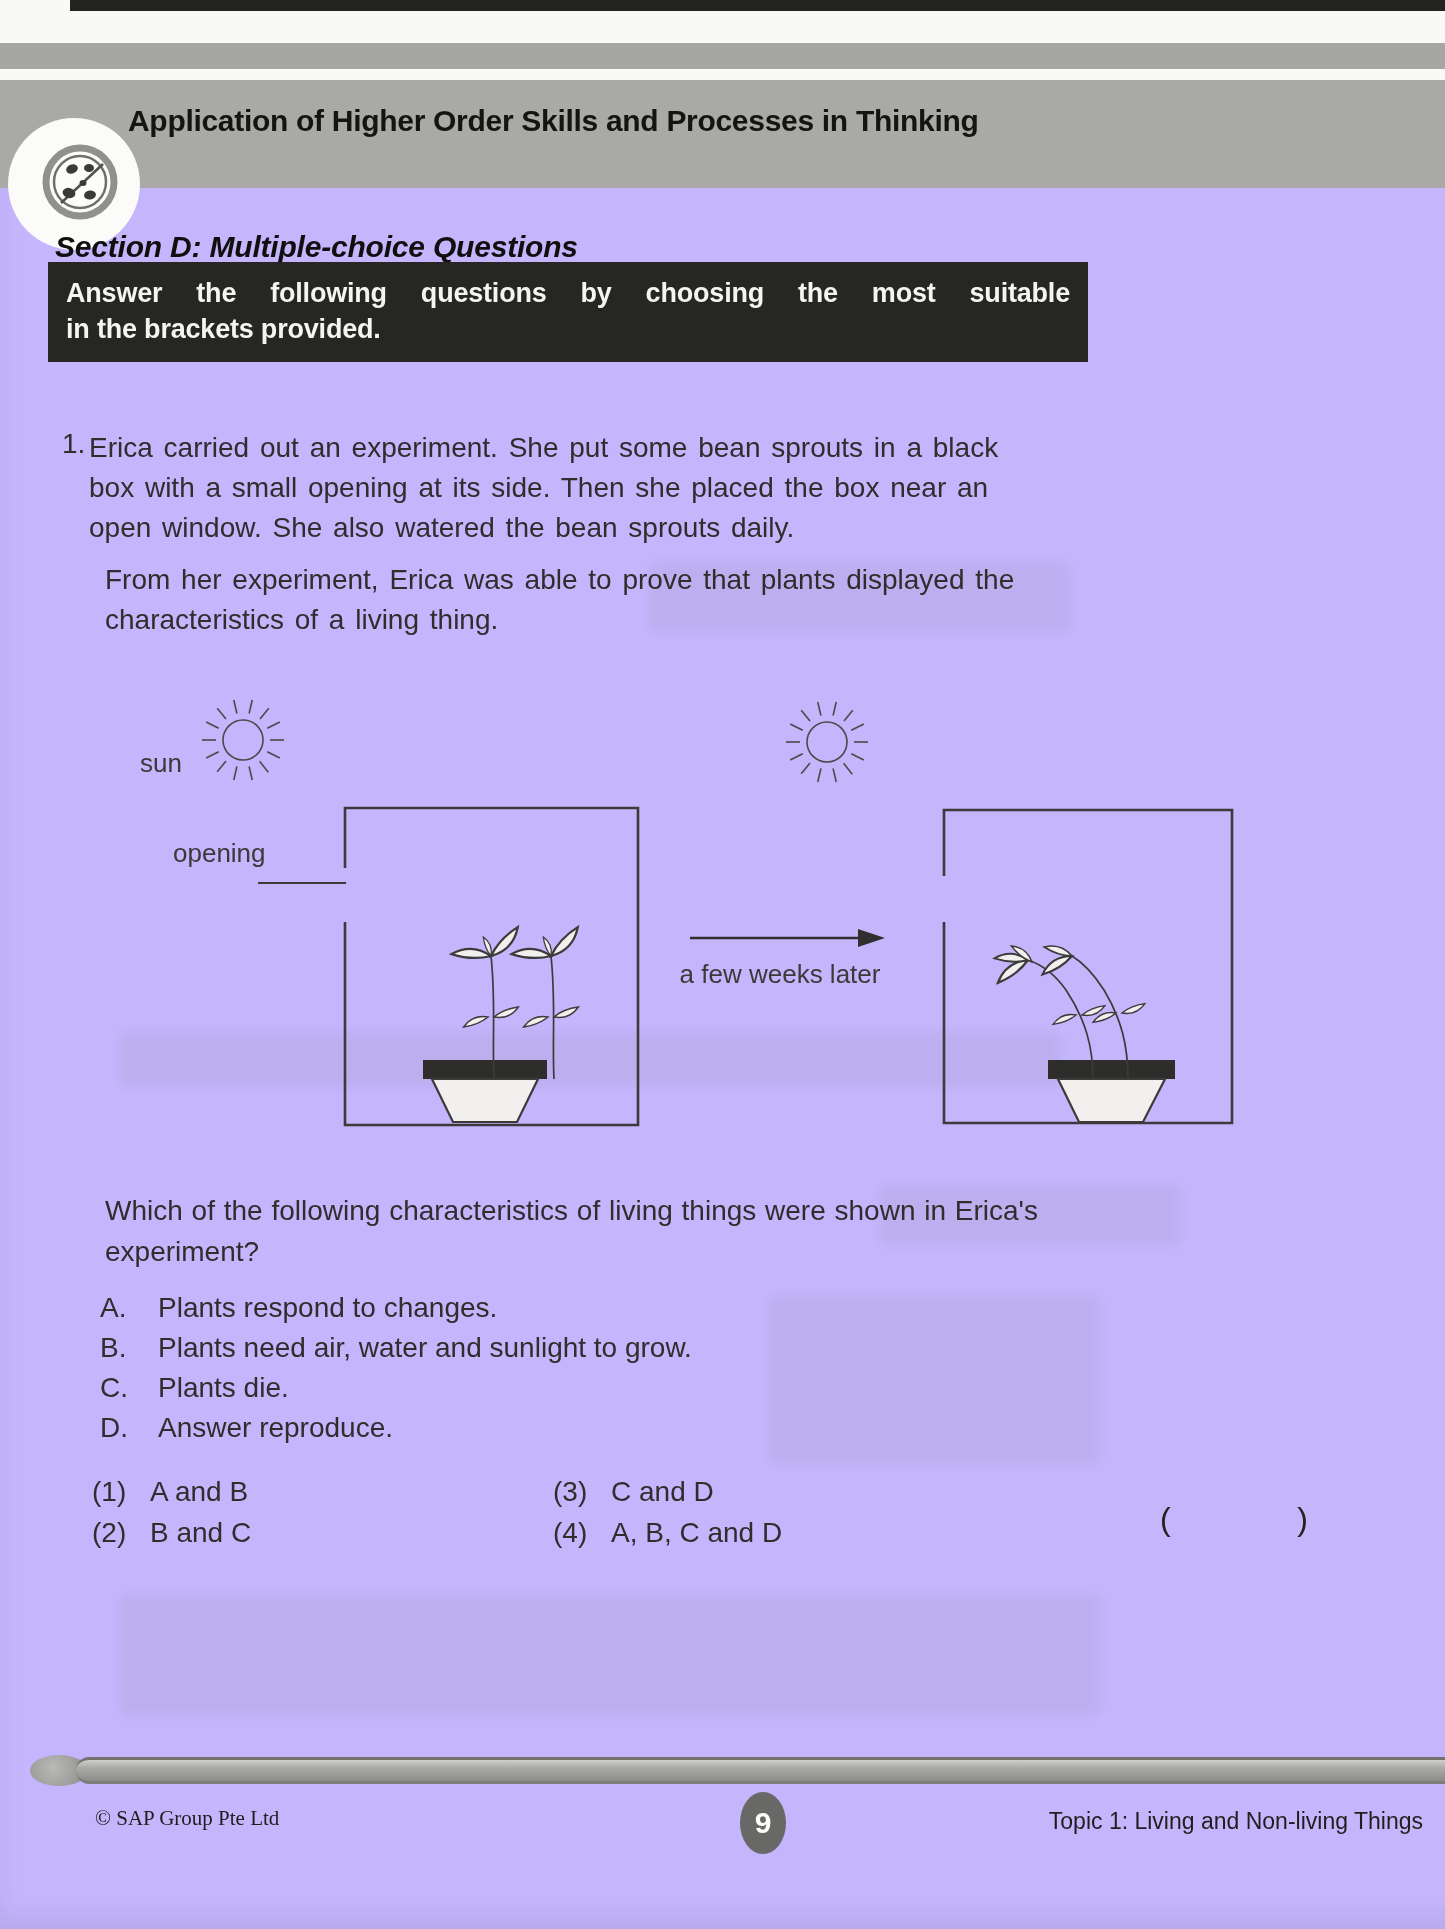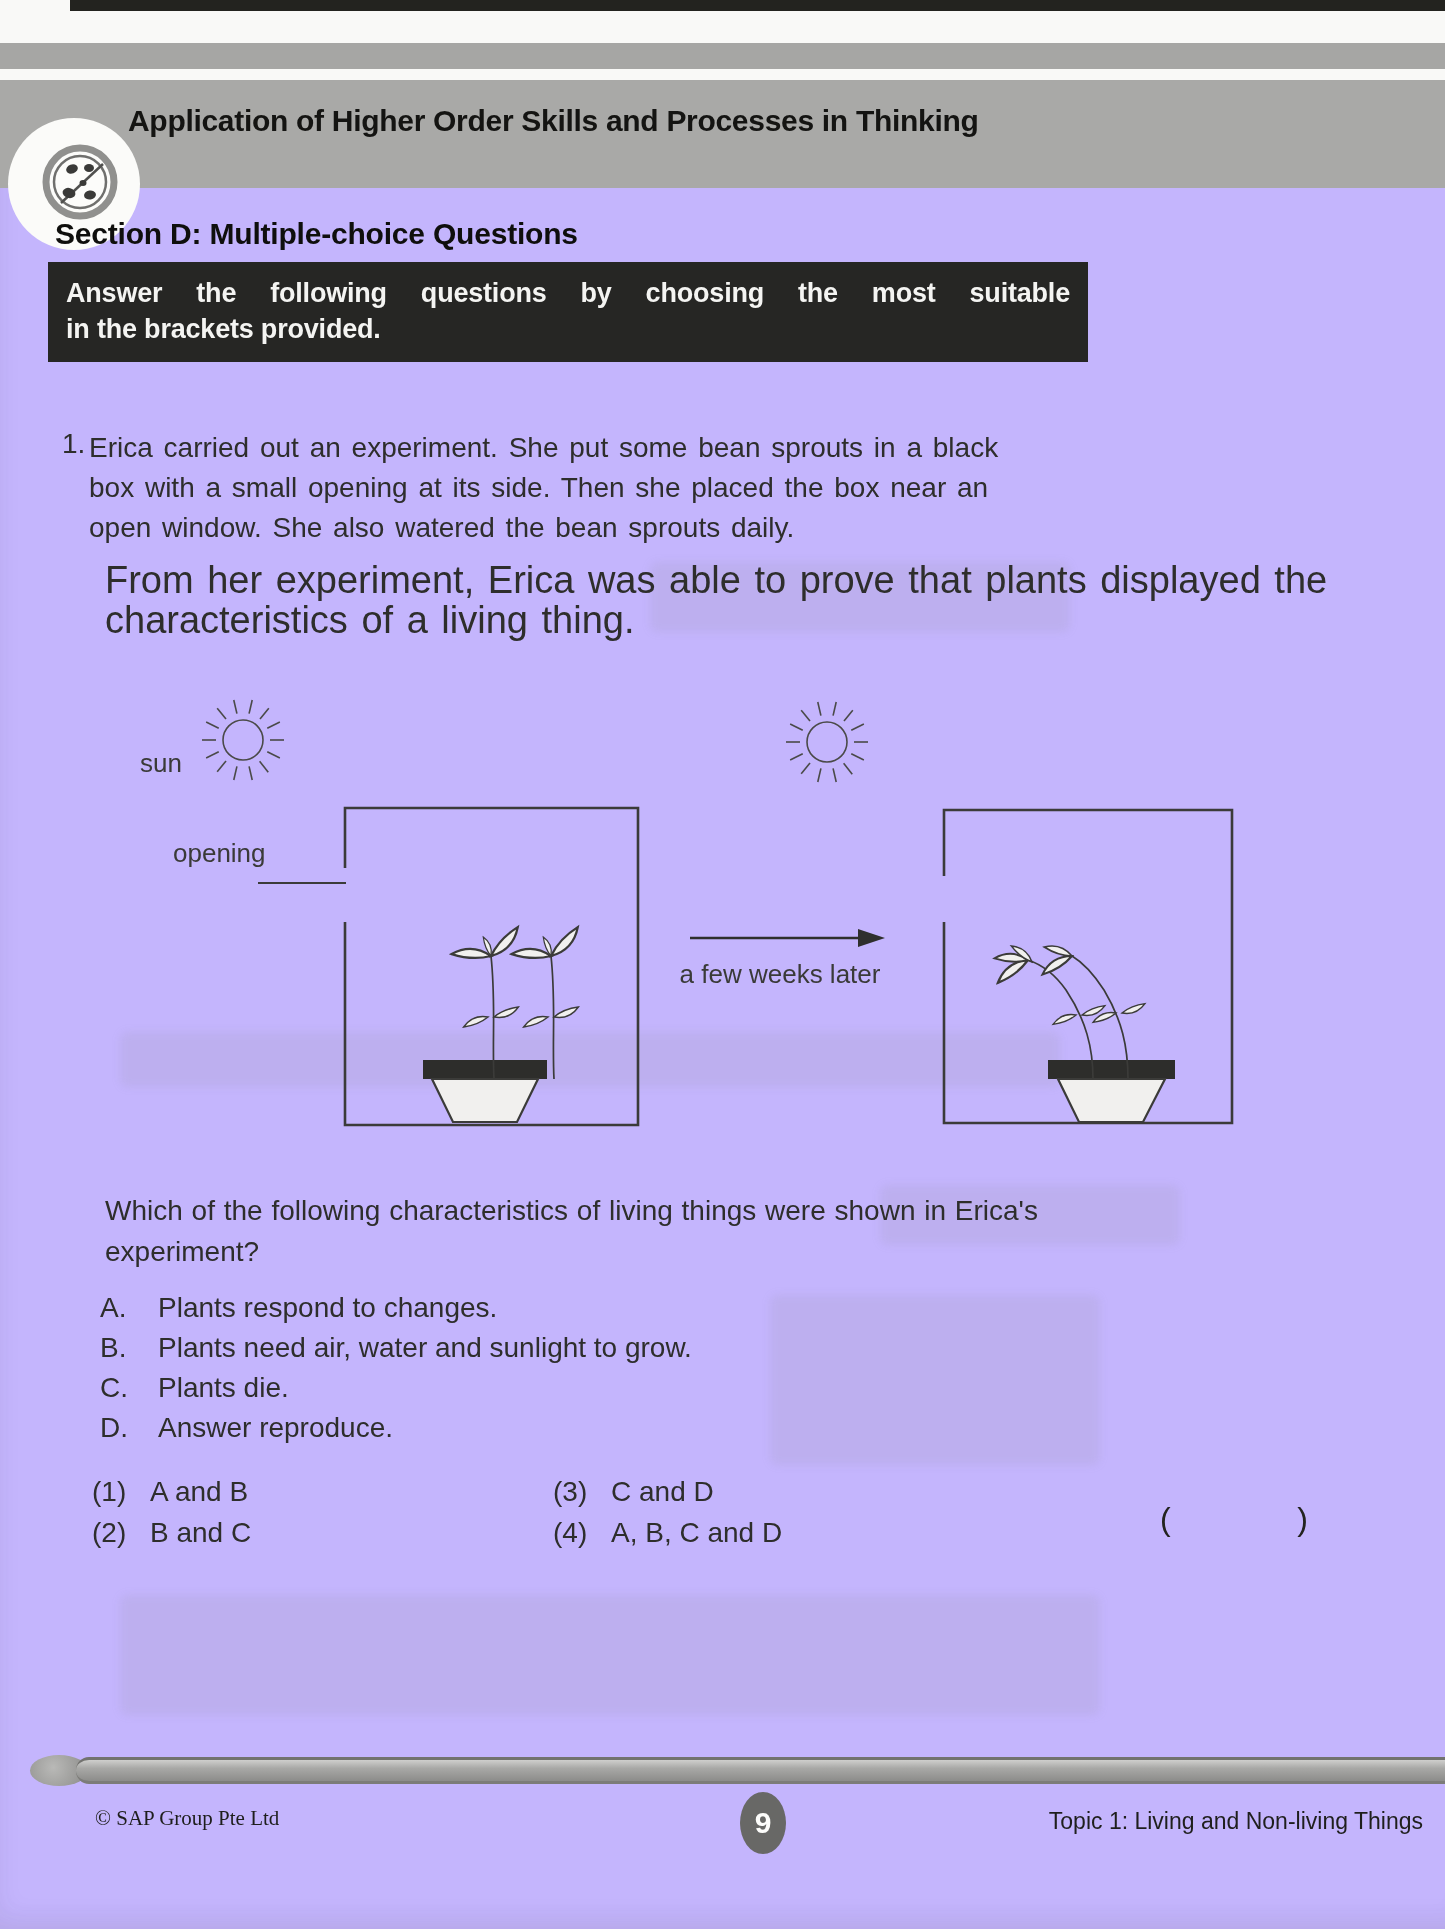--- a/index.html
+++ b/index.html
@@ -14,31 +14,31 @@
   .top-white { position:absolute; left:0; top:0; width:100%; height:80px; background:#f9f9f7; }
   .top-bar   { position:absolute; left:70px; top:0; width:1375px; height:11px; background:#23231f; }
   .stripe    { position:absolute; left:0; top:43px; width:100%; height:26px; background:#a6a6a4; }
   .band      { position:absolute; left:0; top:80px; width:100%; height:108px; background:#a9a9a7; }
   .band-title{ position:absolute; left:128px; top:104px; font-size:30px; font-weight:bold;
                color:#141412; letter-spacing:-0.3px; white-space:nowrap; }
   .blob      { position:absolute; left:8px; top:118px; width:132px; height:132px;
                background:#fbfbf9; border-radius:50%; }
   .ladybug   { position:absolute; left:38px; top:140px; }
   
-  .section-heading { position:absolute; left:55px; top:217px; font-size:30px; font-weight:bold;
-                     color:#0f0f0d; letter-spacing:-0.2px; white-space:nowrap; }
+  .section-heading { position:absolute; left:55px; top:230px; font-size:30px; font-weight:bold;
+                     color:#0f0f0d; letter-spacing:-0.2px; white-space:nowrap;font-style:italic; }
   .instruction-box { position:absolute; left:48px; top:262px; width:1040px; box-sizing:border-box;
                      background:#262624; color:#f4f4f2; padding:13px 18px 15px; }
   .instruction-box .iline { font-size:27px; font-weight:bold; line-height:36px; letter-spacing:-0.2px; }
   .instruction-box .just  { text-align:justify; text-align-last:justify; }
   
   .qnum   { position:absolute; left:62px; top:428px; font-size:28px; }
   .tblock .line { white-space:nowrap; }
   .para1  { position:absolute; left:89px; top:428px; font-size:28px; line-height:40px; word-spacing:3px; }
-  .para2  { position:absolute; left:105px; top:560px; font-size:38px; line-height:40px; word-spacing:3px; }
+  .para2  { position:absolute; left:105px; top:560px; font-size:28px; line-height:40px; word-spacing:3px; }
   .prompt { position:absolute; left:105px; top:1190px; font-size:28px; line-height:41px; word-spacing:1px; }
   
   .diagram { position:absolute; left:90px; top:690px; }
   .dlabel  { font:26px "Liberation Sans", sans-serif; fill:#3a3a38; }
   
   .options { position:absolute; left:100px; top:1292px; }
   .opt-row { display:flex; height:40px; font-size:28px; align-items:flex-start; }
   .opt-letter { width:58px; flex:none; }
   .ans { position:absolute; display:flex; font-size:28px; }
   .ans .num { width:58px; flex:none; }

